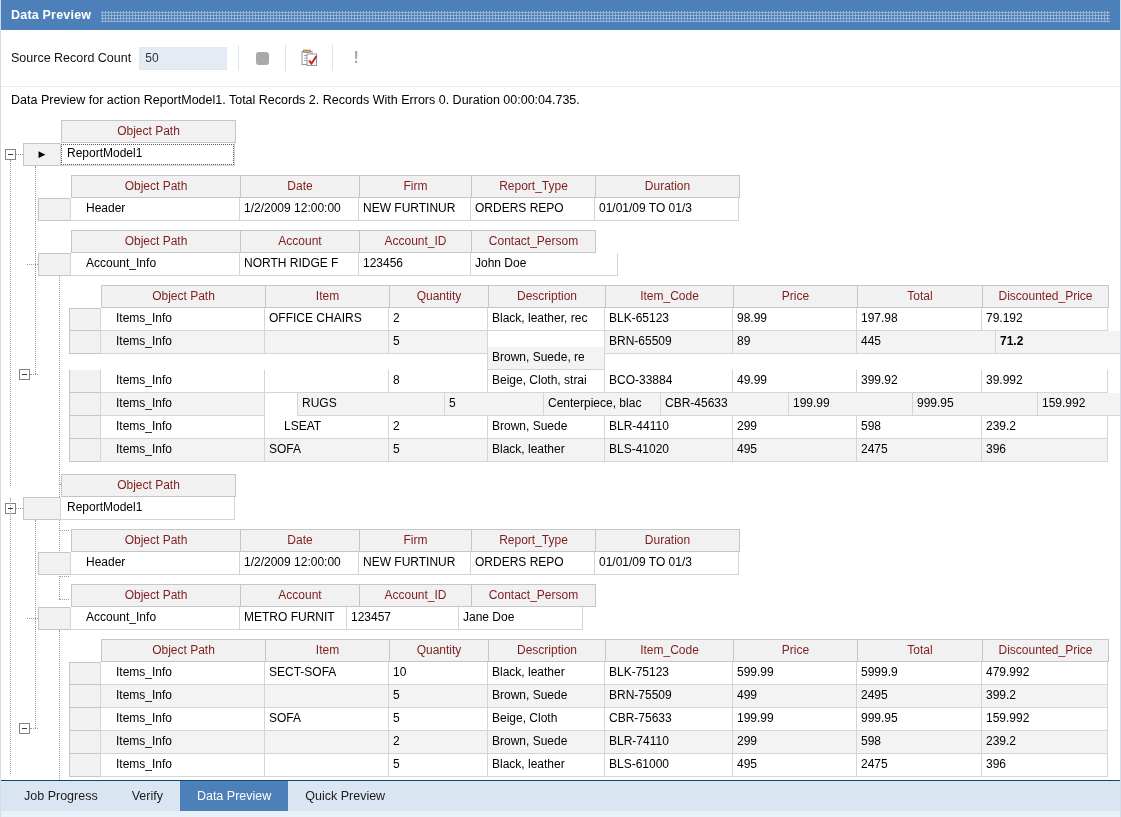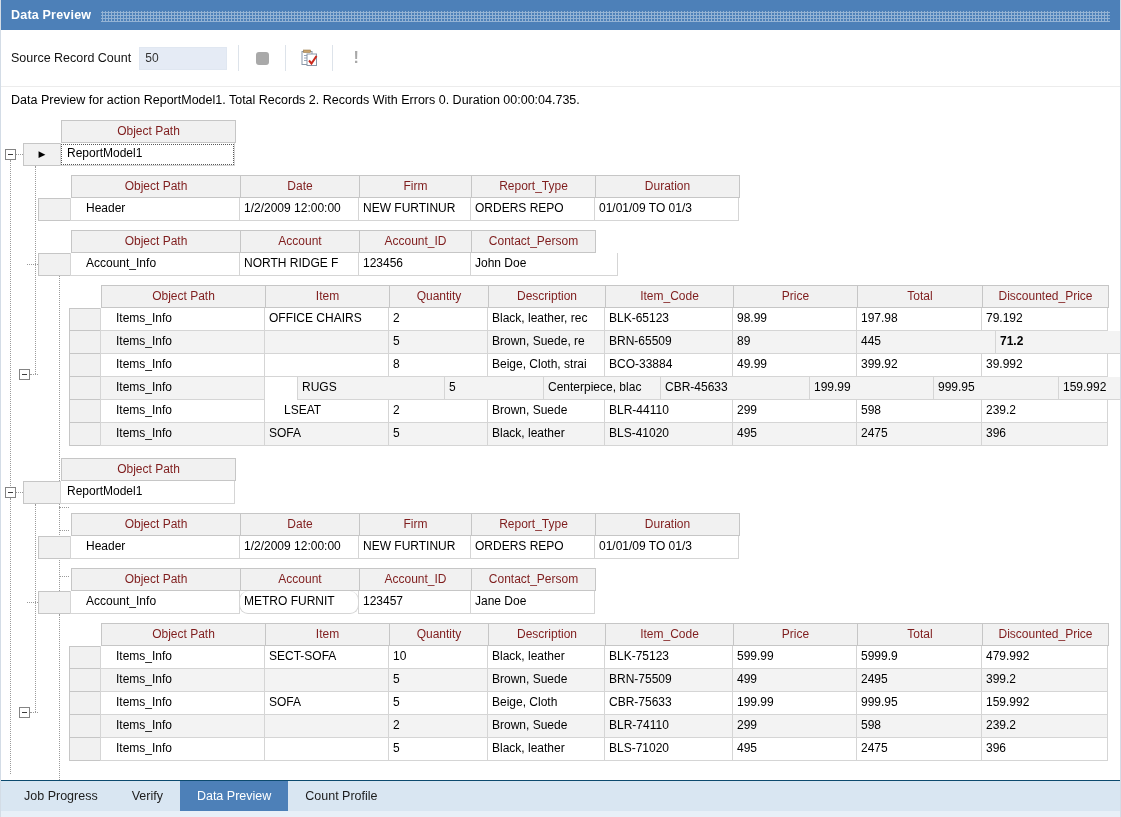--- a/index.html
+++ b/index.html
@@ -175,21 +175,21 @@
             <div class="cell dcell" style="width: 129px;">BLK-65123</div>
             <div class="cell dcell" style="width: 125px;">98.99</div>
             <div class="cell dcell" style="width: 126px;">197.98</div>
             <div class="cell dcell" style="width: 127px;">79.192</div>
           </div>
           <div class="grow drow alt">
             <div class="cell selcell" style="width: 32px;"></div>
             <div class="cell dcell firstcol" style="width: 165px;">Items_Info</div>
             <div class="cell dcell" style="width: 125px;"></div>
             <div class="cell dcell" style="width: 100px;">5</div>
-            <div class="cell dcell" style="width: 118px;">Brown, Suede, re</div>
+            <div class="cell dcell" style="width: 118px; margin-top: 16px;">Brown, Suede, re</div>
             <div class="cell dcell" style="width: 129px;">BRN-65509</div>
             <div class="cell dcell" style="width: 125px;">89</div>
             <div class="cell dcell" style="width: 140px;">445</div>
             <div class="cell dcell" style="width: 153px; font-weight: bold;">71.2</div>
           </div>
           <div class="grow drow">
             <div class="cell selcell" style="width: 32px;"></div>
             <div class="cell dcell firstcol" style="width: 165px;">Items_Info</div>
             <div class="cell dcell" style="width: 125px;"></div>
             <div class="cell dcell" style="width: 100px;">8</div>
@@ -198,21 +198,21 @@
             <div class="cell dcell" style="width: 125px;">49.99</div>
             <div class="cell dcell" style="width: 126px;">399.92</div>
             <div class="cell dcell" style="width: 127px;">39.992</div>
           </div>
           <div class="grow drow alt">
             <div class="cell selcell" style="width: 32px;"></div>
             <div class="cell dcell firstcol" style="width: 165px;">Items_Info</div>
             <div class="cell dcell" style="width: 148px; margin-left: 32px;">RUGS</div>
             <div class="cell dcell" style="width: 100px;">5</div>
             <div class="cell dcell" style="width: 118px;">Centerpiece, blac</div>
-            <div class="cell dcell" style="width: 150px;">CBR-45633</div>
+            <div class="cell dcell" style="width: 129px;">CBR-45633</div>
             <div class="cell dcell" style="width: 125px;">199.99</div>
             <div class="cell dcell" style="width: 126px;">999.95</div>
             <div class="cell dcell" style="width: 127px;">159.992</div>
           </div>
           <div class="grow drow">
             <div class="cell selcell" style="width: 32px;"></div>
             <div class="cell dcell firstcol" style="width: 165px;">Items_Info</div>
             <div class="cell dcell" style="width: 125px; padding-left: 19px;">LSEAT</div>
             <div class="cell dcell" style="width: 100px;">2</div>
             <div class="cell dcell" style="width: 118px;">Brown, Suede</div>
@@ -280,21 +280,21 @@
           <div class="grow hrow">
             <div class="cell hspacer" style="width: 33px;"></div>
             <div class="cell hcell" style="width: 170px;">Object Path</div>
             <div class="cell hcell" style="width: 120px;">Account</div>
             <div class="cell hcell" style="width: 113px;">Account_ID</div>
             <div class="cell hcell" style="width: 125px;">Contact_Persom</div>
           </div>
           <div class="grow drow">
             <div class="cell selcell" style="width: 33px;"></div>
             <div class="cell dcell firstcol" style="width: 170px;">Account_Info</div>
-            <div class="cell dcell" style="width: 120px; border-radius: 9px;">METRO FURNIT</div>
+            <div class="cell dcell" style="width: 108px;">METRO FURNIT</div>
             <div class="cell dcell" style="width: 113px;">123457</div>
             <div class="cell dcell" style="width: 125px;">Jane Doe</div>
           </div>
         </div>
         <div class="subgrid" style="margin-left: 68px;">
           <div class="grow hrow">
             <div class="cell hspacer" style="width: 32px;"></div>
             <div class="cell hcell" style="width: 165px;">Object Path</div>
             <div class="cell hcell" style="width: 125px;">Item</div>
             <div class="cell hcell" style="width: 100px;">Quantity</div>
@@ -347,21 +347,21 @@
             <div class="cell dcell" style="width: 125px;">299</div>
             <div class="cell dcell" style="width: 126px;">598</div>
             <div class="cell dcell" style="width: 127px;">239.2</div>
           </div>
           <div class="grow drow">
             <div class="cell selcell" style="width: 32px;"></div>
             <div class="cell dcell firstcol" style="width: 165px;">Items_Info</div>
             <div class="cell dcell" style="width: 125px;"></div>
             <div class="cell dcell" style="width: 100px;">5</div>
             <div class="cell dcell" style="width: 118px;">Black, leather</div>
-            <div class="cell dcell" style="width: 129px;">BLS-71020</div>
+            <div class="cell dcell" style="width: 129px;">BLS-61000</div>
             <div class="cell dcell" style="width: 125px;">495</div>
             <div class="cell dcell" style="width: 126px;">2475</div>
             <div class="cell dcell" style="width: 127px;">396</div>
           </div>
         </div>
         <div class="expandbox" style="left: 4px; top: 29px;"></div>
         <div class="tline-h" style="left: 15px; top: 34px; width: 7px;"></div>
         <div class="tline-v" style="left: 34px; top: 46px; height: 208px;"></div>
         <div class="tline-h" style="left: 26px; top: 144px; width: 11px;"></div>
         <div class="expandbox" style="left: 18px; top: 249px;"></div>
@@ -369,17 +369,17 @@
         <div class="tline-v" style="left: 58px; top: 156px; height: 300px;"></div>
       </div>
       <div class="tline-v" style="left: 9px; top: 47px; height: 326px;"></div>
       <div class="tline-v" style="left: 9px; top: 385px; height: 276px;"></div>
     </div>
 
   <div class="tabbar" id="tab-bar">
       <div class="tab">Job Progress</div>
       <div class="tab">Verify</div>
       <div class="tab active">Data Preview</div>
-      <div class="tab">Count Profile</div>
+      <div class="tab">Quick Preview</div>
     </div>
   <div class="tabstrip"></div>
 
 </div>
 
 </body></html>

